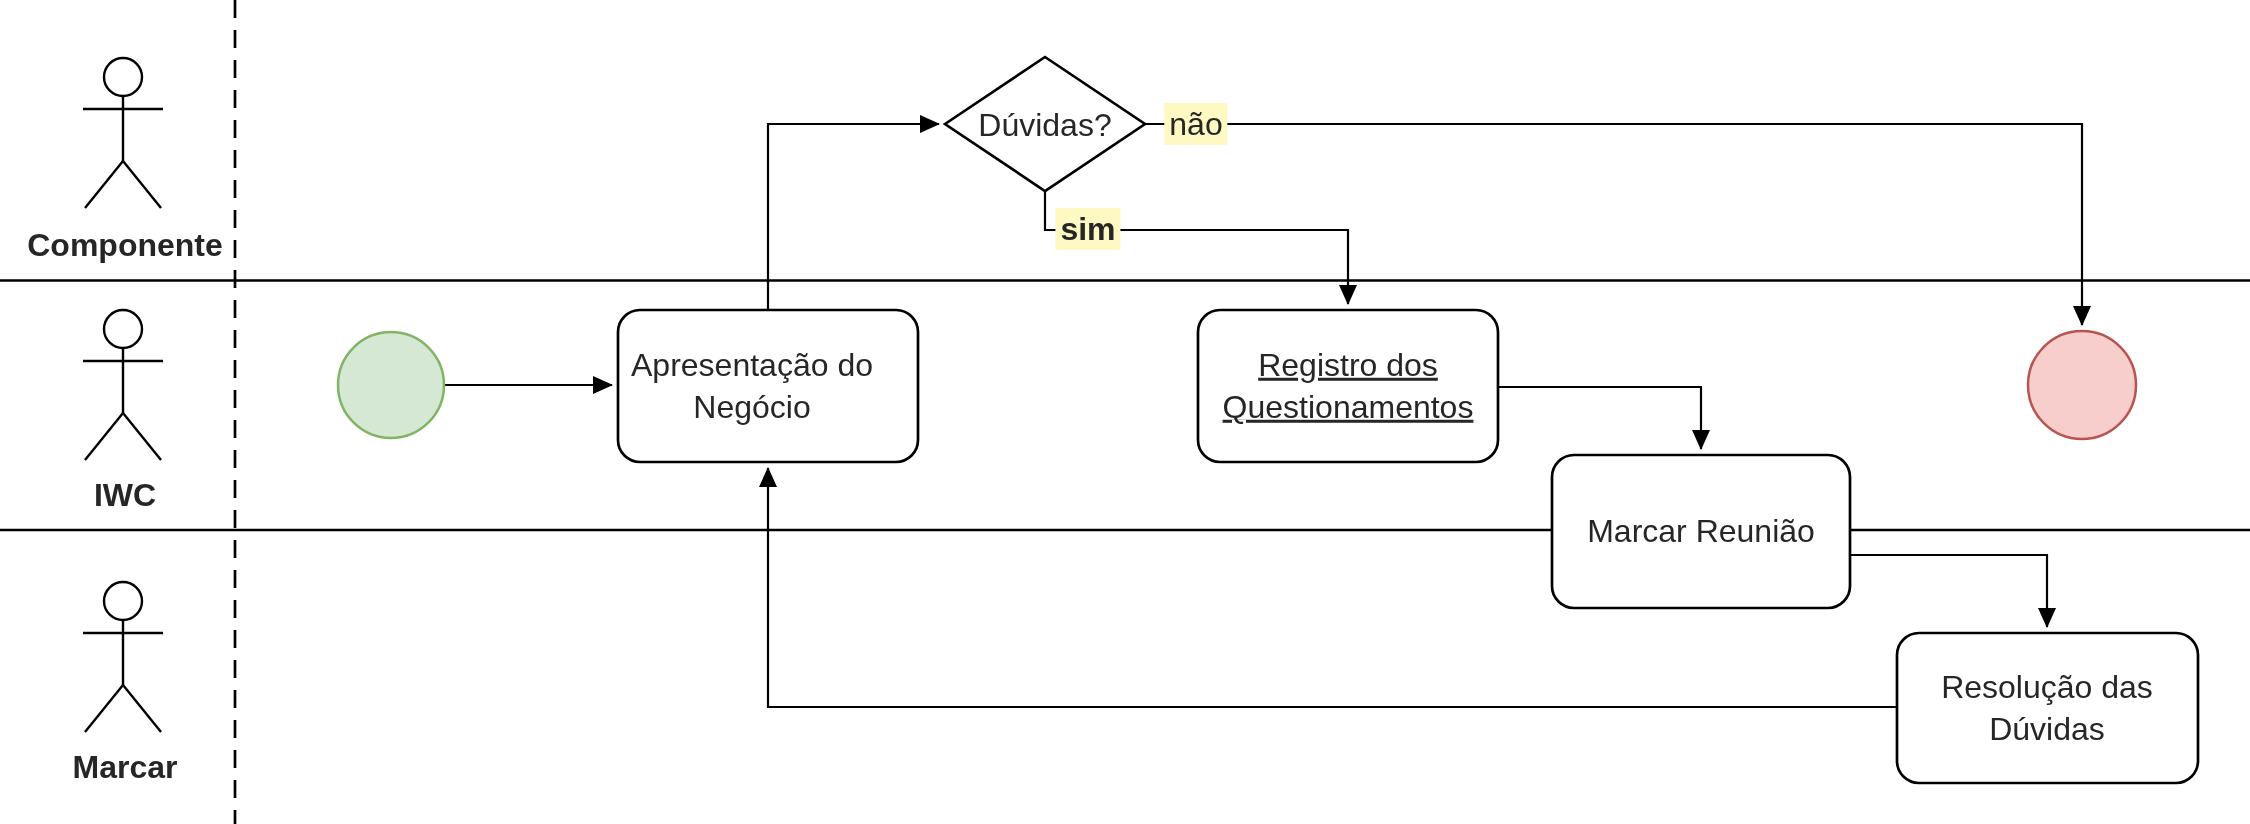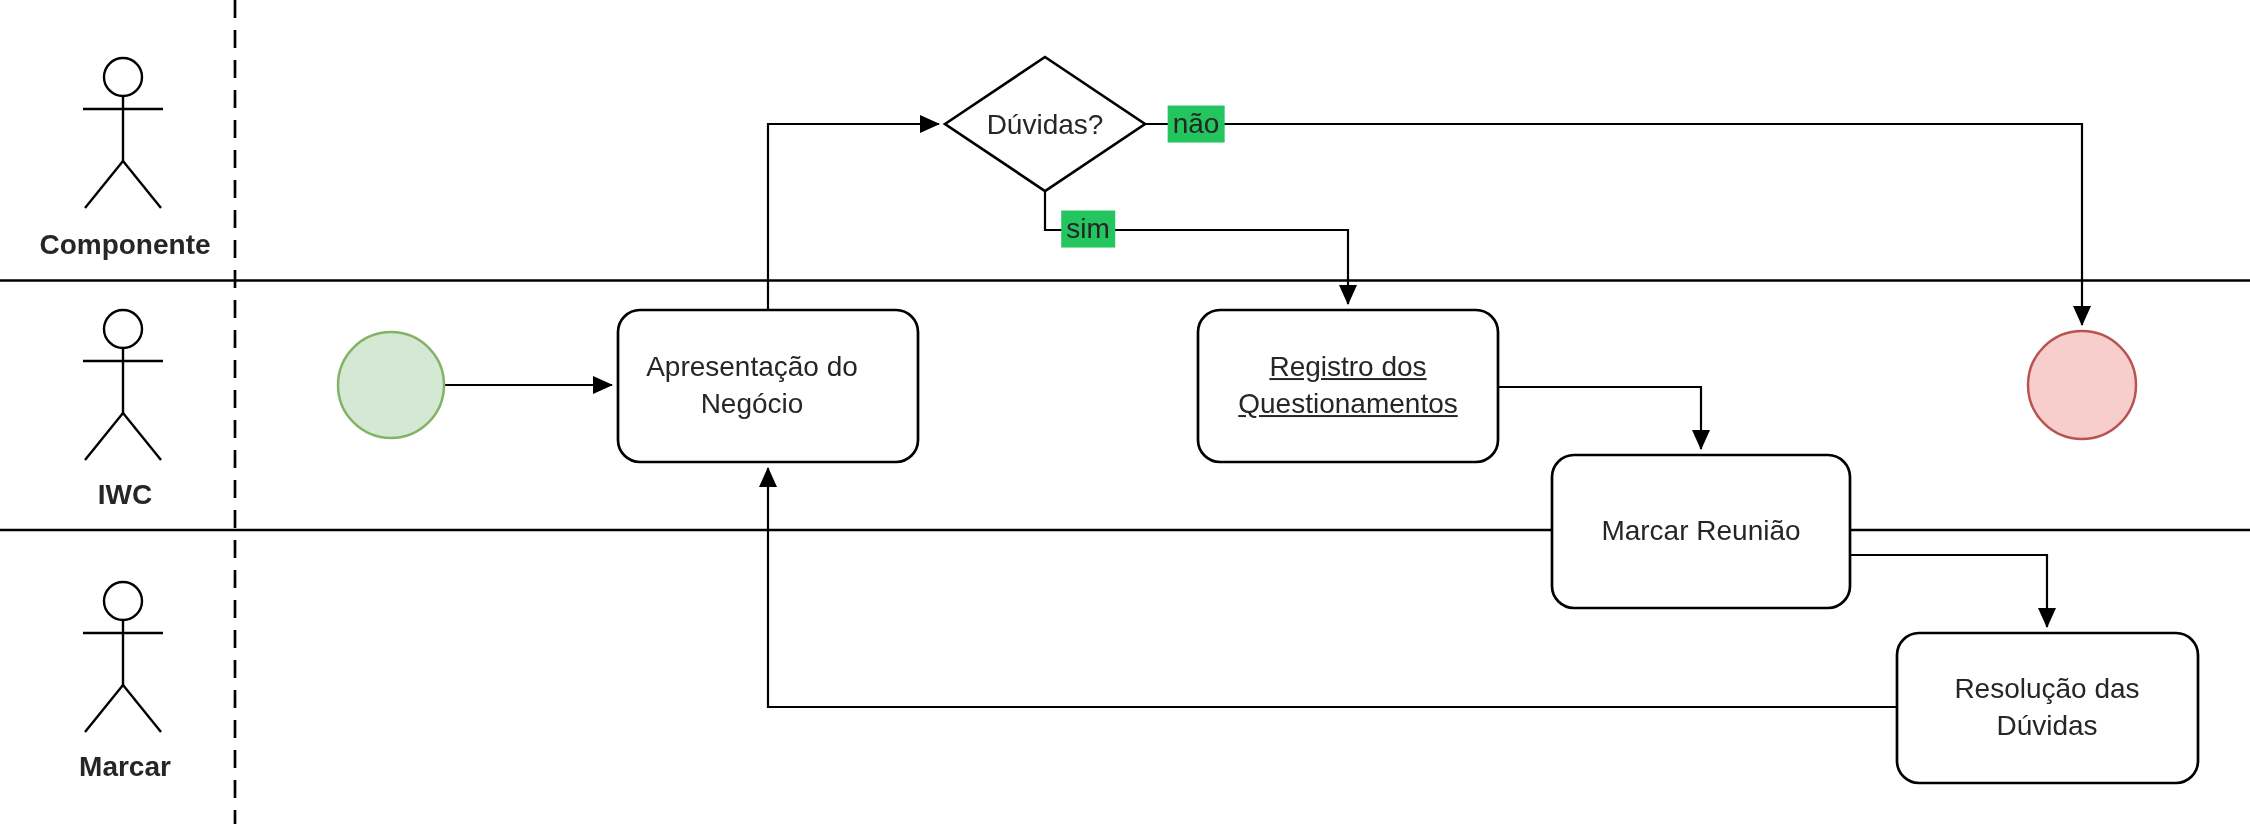--- a/index.html
+++ b/index.html
@@ -23,26 +23,26 @@
   .task-rect    { fill: #ffffff; stroke: #000000; stroke-width: 2.7; }
   .decision     { fill: #ffffff; stroke: #000000; stroke-width: 2.7; }
   .event-circle { stroke-width: 2.5; }
   .connector    { stroke: #000000; stroke-width: 2.2; fill: none; }
 
   .label {
     position: absolute;
     transform: translate(-50%, -50%);
     text-align: center;
     color: #262626;
-    font-size: 28px;
+    font-size: 32px;
     line-height: 1.32;
     white-space: normal;
   }
   .edge-label {
-    background: #22c55e;
+    background: #fef9c3;
     padding: 0 5px;
     white-space: nowrap;
   }
   .lane-label { white-space: nowrap; font-weight: bold; }
 </style>
 </head>
 <body>
 
 <div class="canvas">
 
@@ -92,15 +92,15 @@
   <div class="label lane-label" style="left:125px; top:495px;">IWC</div>
   <div class="label lane-label" style="left:125px; top:767px;">Marcar</div>
 
   <div class="label" style="left:752px; top:386px; width:250px;">Apresentação do Negócio</div>
   <div class="label" style="left:1045px; top:125px; width:180px;">Dúvidas?</div>
   <div class="label" style="left:1348px; top:386px; width:260px;text-decoration:underline;">Registro dos Questionamentos</div>
   <div class="label" style="left:1701px; top:531px; width:260px;">Marcar Reunião</div>
   <div class="label" style="left:2047px; top:708px; width:240px;">Resolução das Dúvidas</div>
 
   <div class="label edge-label" style="left:1196px; top:124px;">não</div>
-  <div class="label edge-label" style="left:1088px; top:229px;">sim</div>
+  <div class="label edge-label" style="left:1088px; top:229px;font-weight:bold;">sim</div>
 
 </div>
 
 </body></html>

